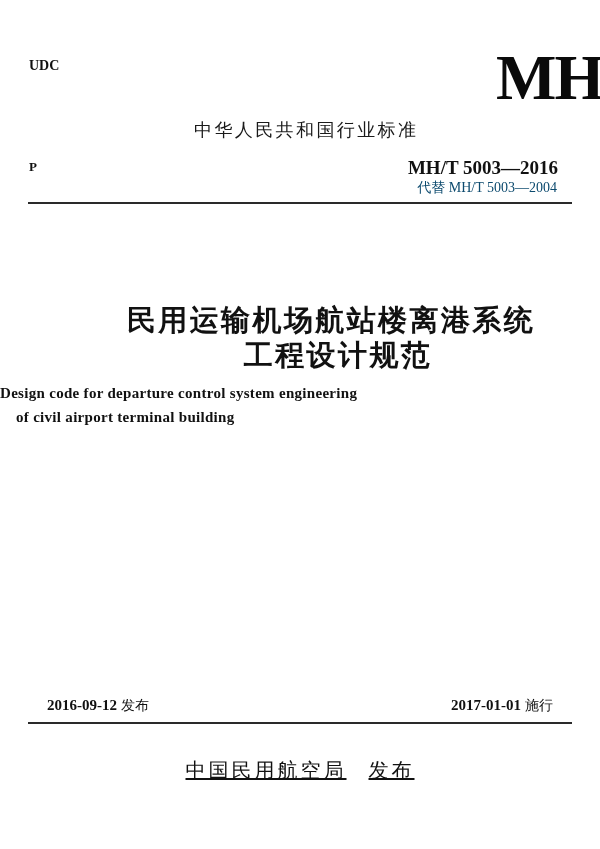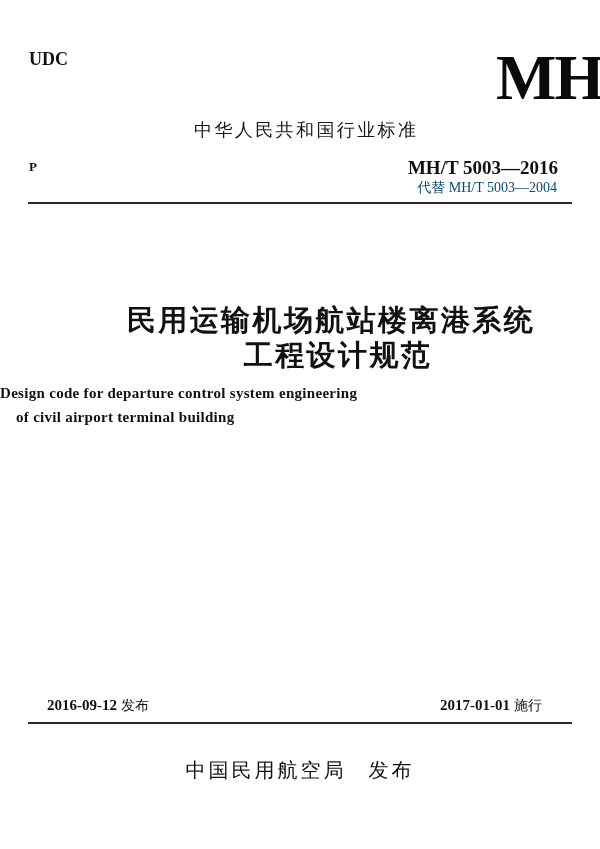--- a/index.html
+++ b/index.html
@@ -11,24 +11,24 @@
       width: 600px;
       height: 849px;
       position: relative;
       overflow: hidden;
       color: #111111;
       font-family: "DejaVu Serif", "Liberation Serif", serif;
     }
     .abs { position: absolute; white-space: nowrap; }
 
     .udc {
-      left: 29px; top: 49px;
+      left: 29px; top: 58px;
       font-family: "Liberation Serif", serif;
       font-weight: bold;
-      font-size: 18px;
+      font-size: 14px;
       letter-spacing: 0px;
     }
     .mh-logo {
       left: 448px; top: 46px;
       font-family: "Liberation Serif", serif;
       font-weight: bold;
       font-size: 64px;
       line-height: 64px;
       letter-spacing: -2px;
       color: #0a0a0a;
@@ -104,30 +104,31 @@
       font-size: 15px;
       text-align: right;
     }
     .date-row .cn {
       font-family: "DejaVu Sans", sans-serif;
       font-weight: normal;
       font-size: 14px;
       margin-left: 4px;
     }
     .issue-date { left: 47px; }
-    .effective-date { right: 58px; }
+    .effective-date { right: 47px; }
 
     .publisher {
       left: 0; width: 600px;
       top: 757px;
       text-align: center;
       font-family: "DejaVu Sans", sans-serif;
       font-size: 20px;
       letter-spacing: 3px;
       color: #111;
+      text-decoration: underline;
     }
     .publisher .gap { display: inline-block; width: 22px; }
   </style>
 </head>
 <body>
 
 <div class="abs udc">UDC</div>
 
 <div class="abs mh-logo">MH</div>
 

